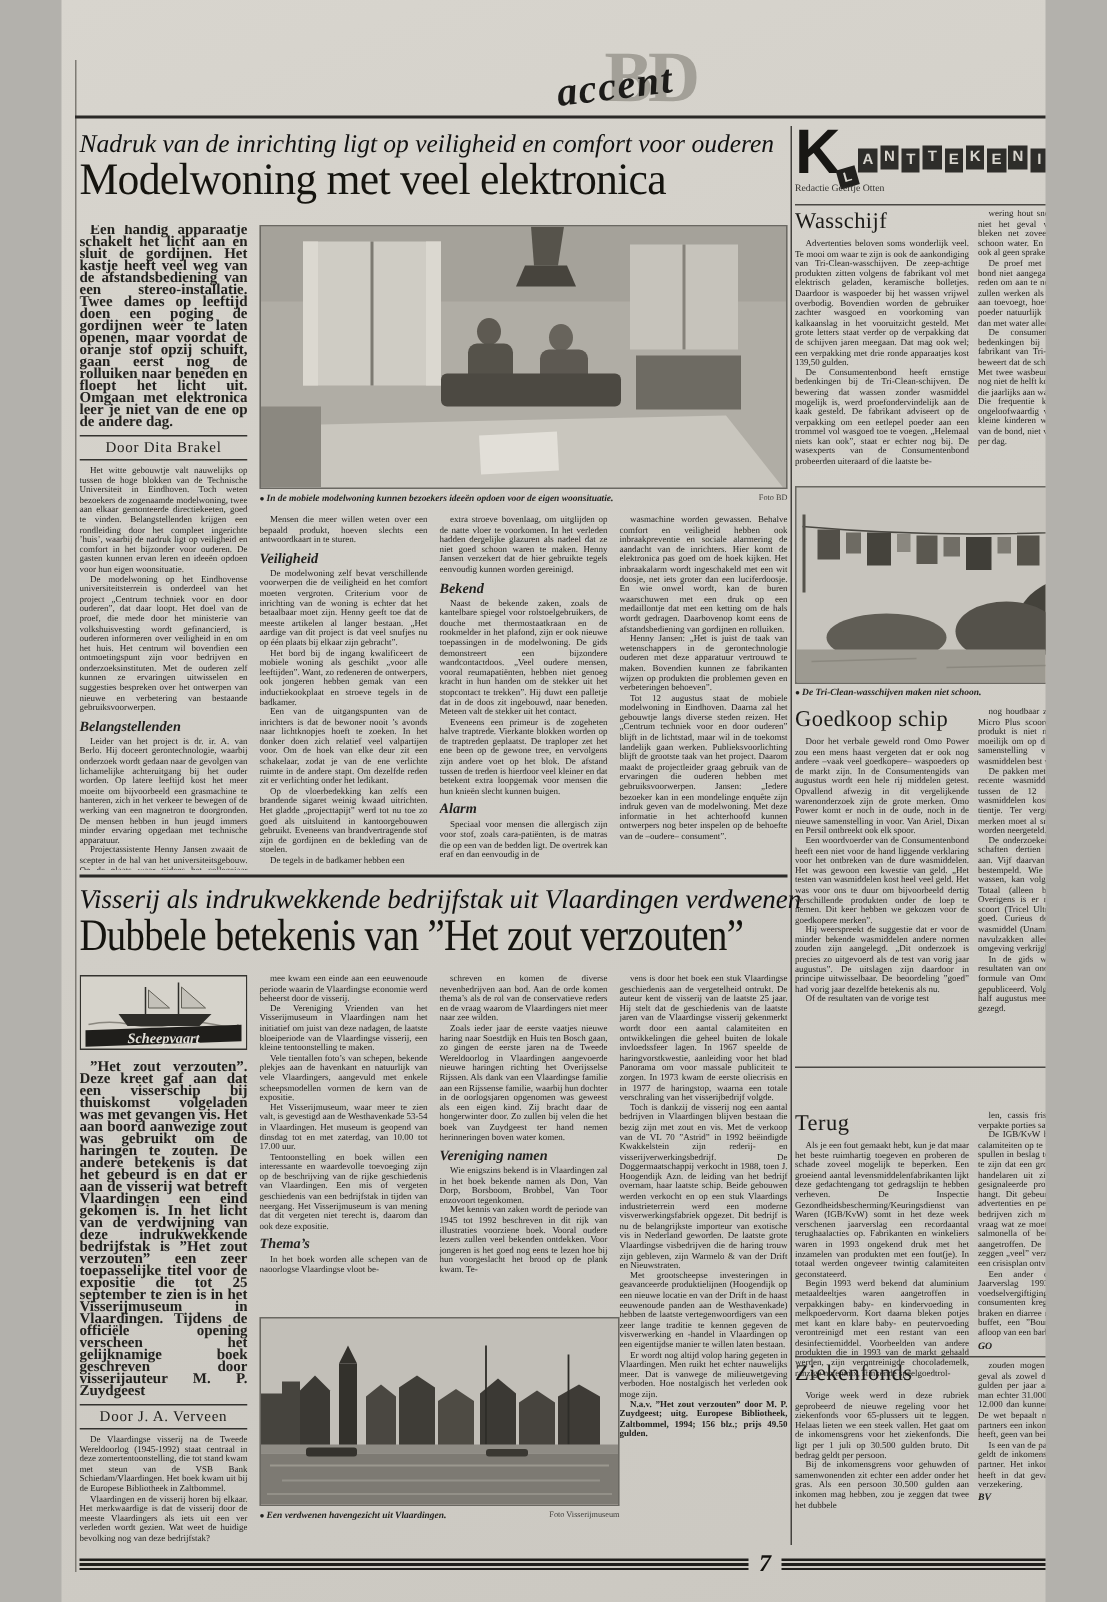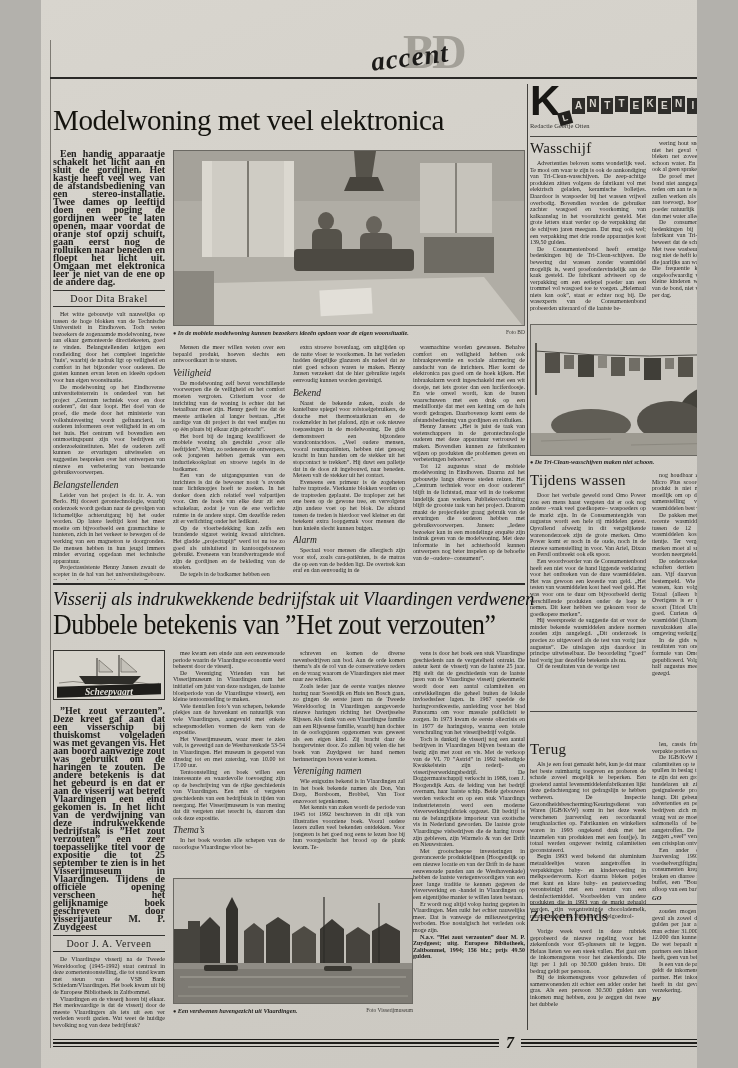--- a/index.html
+++ b/index.html
@@ -14,21 +14,21 @@
   .masthead{position:absolute;top:24px;left:330px;width:140px;height:52px;}
   .bd-logo{position:absolute;left:32px;top:0;font-size:48px;font-weight:bold;color:#a3a098;letter-spacing:-3px;}
   .accent-script{position:absolute;left:0;top:18px;font-size:27px;font-style:italic;font-weight:600;color:#1c1b19;transform:rotate(-7deg);letter-spacing:1px;}
 
   
   .kicker{position:absolute;left:12px;width:474px;font-style:italic;font-size:17px;white-space:nowrap;color:#111;}
   .headline{position:absolute;left:12px;width:474px;font-size:30px;letter-spacing:-0.5px;color:#15140f;white-space:nowrap;transform-origin:left;}
   .col{position:absolute;width:112px;overflow:hidden;}
   .bodytext p{margin:0;font-size:6px;line-height:6.6px;text-align:justify;text-indent:7px;}
   .intro p{font-weight:bold;font-size:10px;line-height:8px;}
-  .subhead{font-style:italic;font-weight:normal;font-size:9.5px;margin:4px 0 2px 0;}
+  .subhead{font-style:italic;font-weight:bold;font-size:9.5px;margin:4px 0 2px 0;}
   .bylinebox{border-top:1px solid #33322f;border-bottom:1px solid #33322f;text-align:center;
              font-size:10px;padding:2px 0;margin:4px 0;letter-spacing:0.5px;}
   .photo{position:absolute;border:1px solid #6a6862;box-sizing:border-box;overflow:hidden;background:#b5b2aa;}
   .caption{position:absolute;display:flex;font-size:6.3px;font-style:italic;font-weight:bold;align-items:flex-start;}
   .caption .cap-text{flex:1;}
   .caption .cap-text::before{content:"● ";font-style:normal;font-size:5.5px;}
   .caption .cap-credit{font-style:normal;font-weight:normal;font-size:5.5px;color:#3c3b38;margin-left:6px;}
 
   
   .kant-title{position:absolute;left:489px;top:82px;width:240px;height:40px;}
@@ -65,20 +65,21 @@
   <div class="vline" style="left:9px;top:40px;height:1008px"></div>
   <div class="vline" style="left:728px;top:40px;height:1008px"></div>
   <div class="hrule" style="left:9px;top:77px;width:720px"></div>
   <div class="vline" style="left:486px;top:84px;height:946px;background:#44423e"></div>
 
   <div class="masthead">
     <span class="bd-logo">BD</span>
     <span class="accent-script">accent</span>
   </div>
 
+  <div class="kicker" style="top:86px">Nadruk van de inrichting ligt op veiligheid en comfort voor ouderen</div>
   <div class="headline" style="top:103px;transform:scaleX(0.97)">Modelwoning met veel elektronica</div>
 
   <div class="col" style="left:12px;top:150px;height:430px">
     <div class="bodytext intro">
         <p>Een handig apparaatje schakelt het licht aan en sluit de gordijnen. Het kastje heeft veel weg van de afstandsbediening van een stereo-installatie. Twee dames op leeftijd doen een poging de gordijnen weer te laten openen, maar voordat de oranje stof opzij schuift, gaan eerst nog de rolluiken naar beneden en floept het licht uit. Omgaan met elektronica leer je niet van de ene op de andere dag.</p>
       </div>
     <div class="bylinebox">Door Dita Brakel</div>
     <div class="bodytext">
         <p>Het witte gebouwtje valt nauwelijks op tussen de hoge blokken van de Technische Universiteit in Eindhoven. Toch weten bezoekers de zogenaamde modelwoning, twee aan elkaar gemonteerde directiekeeten, goed te vinden. Belangstellenden krijgen een rondleiding door het compleet ingerichte ’huis’, waarbij de nadruk ligt op veiligheid en comfort in het bijzonder voor ouderen. De gasten kunnen ervan leren en ideeën opdoen voor hun eigen woonsituatie.</p>
         <p>De modelwoning op het Eindhovense universiteitsterrein is onderdeel van het project „Centrum techniek voor en door ouderen”, dat daar loopt. Het doel van de proef, die mede door het ministerie van volkshuisvesting wordt gefinancierd, is ouderen informeren over veiligheid in en om het huis. Het centrum wil bovendien een ontmoetingspunt zijn voor bedrijven en onderzoeksinstituten. Met de ouderen zelf kunnen ze ervaringen uitwisselen en suggesties bespreken over het ontwerpen van nieuwe en verbetering van bestaande gebruiksvoorwerpen.</p>
@@ -307,21 +308,21 @@
       <line x1="100" y1="120" x2="200" y2="118" stroke="#8b887f" stroke-width="1"></line>
     </svg>
   </div>
   <div class="caption" style="left:489px;top:458px;width:239px">
     <span class="cap-text">De Tri-Clean-wasschijven maken niet schoon.</span>
     <span class="cap-credit">Foto BD</span>
   </div>
 
   <section class="kant-section" style="top:472px;height:236px">
     <div class="kcol">
-      <h3 class="kant-heading">Tijdens wassen</h3>
+      <h3 class="kant-heading">Goedkoop schip</h3>
       <div class="bodytext">
           <p>Door het verbale geweld rond Omo Power zou een mens haast vergeten dat er ook nog andere –vaak veel goedkopere– waspoeders op de markt zijn. In de Consumentengids van augustus wordt een hele rij middelen getest. Opvallend afwezig in dit vergelijkende warenonderzoek zijn de grote merken. Omo Power komt er noch in de oude, noch in de nieuwe samenstelling in voor. Van Ariel, Dixan en Persil ontbreekt ook elk spoor.</p>
           <p>Een woordvoerder van de Consumentenbond heeft een niet voor de hand liggende verklaring voor het ontbreken van de dure wasmiddelen. Het was gewoon een kwestie van geld. „Het testen van wasmiddelen kost heel veel geld. Het was voor ons te duur om bijvoorbeeld dertig verschillende produkten onder de loep te nemen. Dit keer hebben we gekozen voor de goedkopere merken”.</p>
           <p>Hij weerspreekt de suggestie dat er voor de minder bekende wasmiddelen andere normen zouden zijn aangelegd. „Dit onderzoek is precies zo uitgevoerd als de test van vorig jaar augustus”. De uitslagen zijn daardoor in principe uitwisselbaar. De beoordeling ”goed” had vorig jaar dezelfde betekenis als nu.</p>
           <p>Of de resultaten van de vorige test</p>
         </div>
     </div>
     <div class="kcol">
       <div class="bodytext">
           <p>nog houdbaar zijn, vraagt hij zich af. Omo Micro Plus scoorde toen het beste, maar dit produkt is niet meer op de markt. „Het is moeilijk om op die test af te gaan, omdat de samenstelling van de andere geteste wasmiddelen best veranderd kan zijn”.</p>

